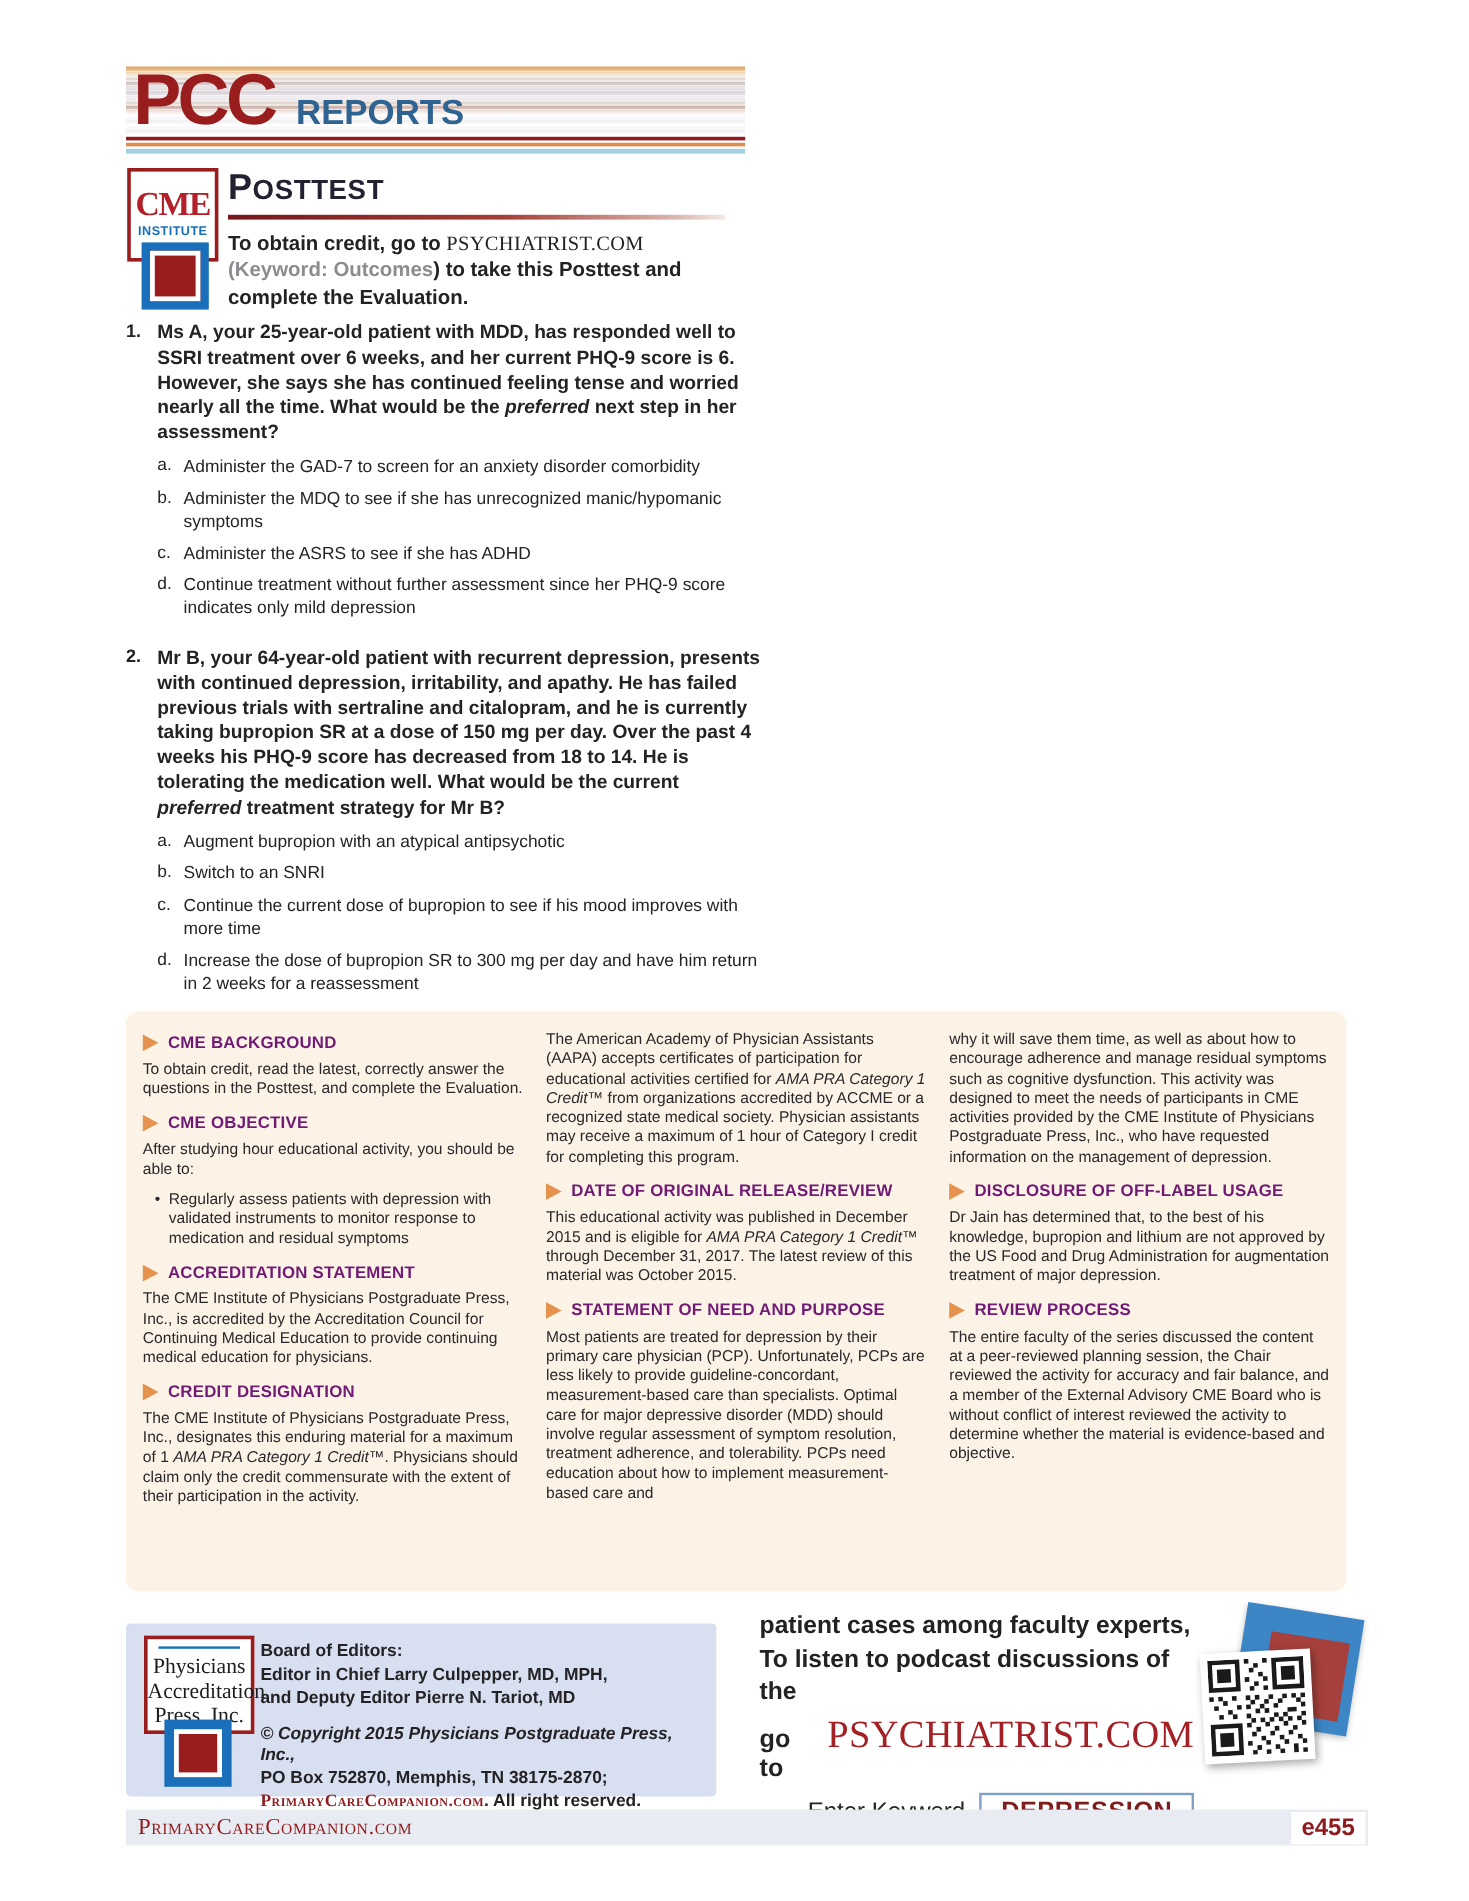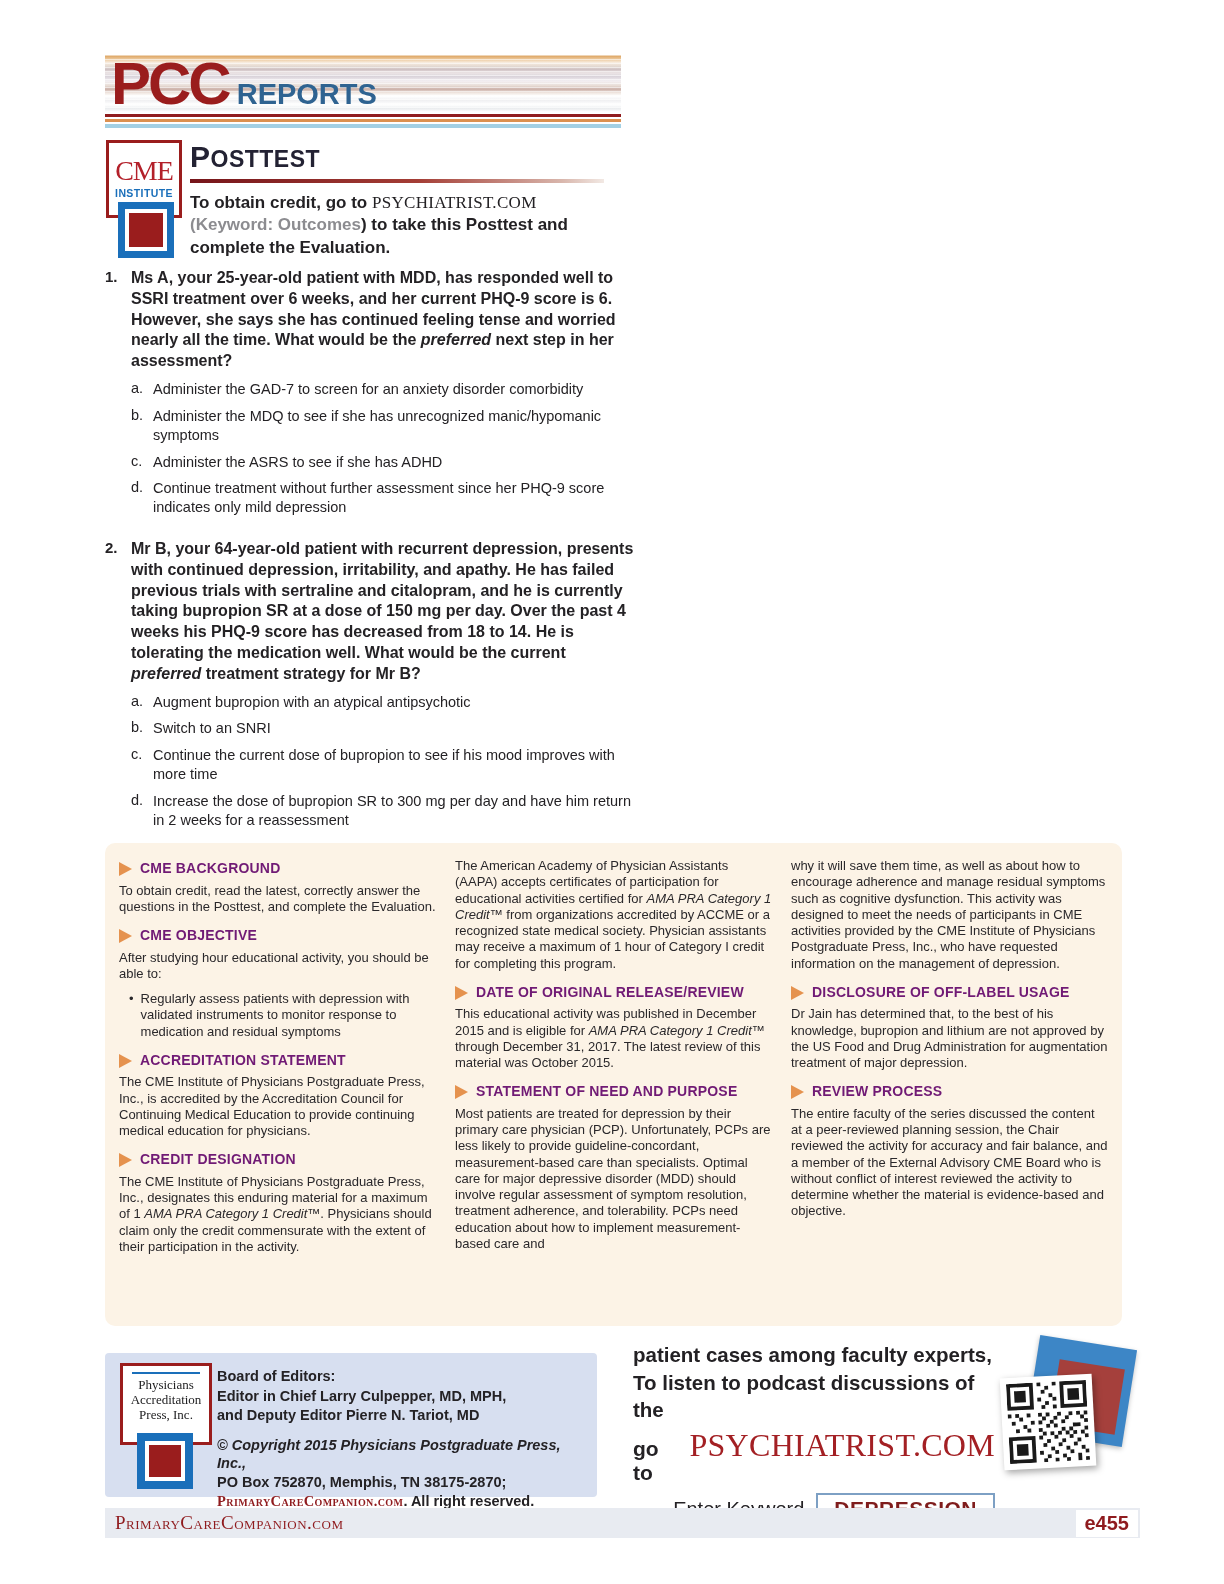--- a/index.html
+++ b/index.html
@@ -9,30 +9,30 @@
   
   .banner{position:absolute;left:105px;top:55px;width:516px;height:58px;overflow:hidden;}
   .banner-art{position:absolute;inset:0;
     background:linear-gradient(180deg,#d99c55 0%,#ecc89b 7%,#f7ebdd 13%,#e6dcd4 19%,#cfc2c4 25%,
       #ece5e6 31%,#d9d3da 37%,#f3eff2 45%,#e8ddd6 53%,#cbb0a8 59%,#f0e6e0 65%,#ffffff 71%,
       #f0f0f2 78%,#ffffff 86%,#ebedef 92%,#ffffff 100%);}
   .banner-streaks{position:absolute;inset:0;
     background:repeating-linear-gradient(180deg,rgba(255,255,255,.55) 0 1px,rgba(0,0,0,0) 1px 4px);}
   .pcc-row{position:absolute;left:6px;bottom:2px;display:flex;align-items:baseline;}
   .pcc{font-size:60px;font-weight:bold;color:#9a1d1d;letter-spacing:-3px;line-height:.8;}
-  .reports{font-size:29px;font-weight:bold;color:#2f6391;letter-spacing:0;margin-left:8px;}
+  .reports{font-size:29px;font-weight:bold;color:#2f6391;letter-spacing:0;margin-left:18px;}
   .rule-red{position:absolute;left:105px;top:114px;width:516px;height:3px;background:#8f1b1e;}
   .rule-orange{position:absolute;left:105px;top:119px;width:516px;height:3px;background:#dc9050;}
   .rule-blue{position:absolute;left:105px;top:124px;width:516px;height:4px;background:#a3d0e4;}
 
   
   .cme-logo{position:absolute;left:106px;top:140px;width:80px;height:118px;}
   .cme-box{position:absolute;left:0;top:0;width:76px;height:78px;background:#fff;
            border:3px solid #9a1d1d;box-sizing:border-box;text-align:center;}
-  .cme-word{font-family:"Liberation Serif",serif;font-weight:normal;color:#b3202a;
+  .cme-word{font-family:"Liberation Serif",serif;font-weight:bold;color:#b3202a;
             font-size:28px;line-height:1;margin-top:14px;letter-spacing:-1px;}
   .inst-word{color:#1a6fba;font-weight:bold;font-size:10.5px;letter-spacing:.4px;margin-top:2px;}
   .cme-lower{position:absolute;left:12px;top:62px;width:56px;height:56px;background:#1a6fba;
              display:flex;align-items:center;justify-content:center;}
   .cme-inner{width:34px;height:34px;background:#9a1d1d;border:4px solid #ffffff;}
 
   .pt-block{position:absolute;left:190px;top:140px;width:414px;}
   .pt-title{font-size:23px;font-weight:bold;color:#232233;letter-spacing:.5px;text-transform:uppercase;}
   .pt-title::first-letter{font-size:30px;}
   .pt-rule{height:4px;margin:5px 0 9px;background:linear-gradient(90deg,#76151a,#a43d35 55%,#d9b7ad 90%,#f2e9e4);}
@@ -64,21 +64,21 @@
   .cme-p{margin:0 0 9px;}
   .bullet{display:flex;gap:7px;margin:5px 0 9px 10px;}
   .bullet .dot{flex:none;}
 
   
   .credits{position:absolute;left:105px;top:1353px;width:492px;height:144px;background:#d7dff0;border-radius:4px;}
   .ppp-logo{position:absolute;left:15px;top:10px;width:92px;height:126px;}
   .ppp-box{position:absolute;left:0;top:0;width:92px;height:82px;background:#fff;border:3px solid #9a1d1d;
            box-sizing:border-box;padding-top:4px;}
   .ppp-rule{height:2px;background:#1a6fba;margin:2px 9px 4px;}
-  .ppp-text{font-family:"Liberation Serif",serif;font-size:13px;text-align:center;line-height:1.15;color:#1c1c1e;}
+  .ppp-text{font-family:"Liberation Serif",serif;font-size:18px;text-align:center;line-height:1.15;color:#1c1c1e;}
   .ppp-lower{position:absolute;left:17px;top:70px;width:56px;height:56px;background:#1a6fba;
              display:flex;align-items:center;justify-content:center;}
   .ppp-inner{width:32px;height:32px;background:#9a1d1d;border:4px solid #ffffff;}
   .board{position:absolute;left:112px;top:14px;width:368px;font-size:14.5px;line-height:1.3;font-weight:bold;}
   .board .title{margin-bottom:1px;}
   .copyright{margin-top:11px;}
   .copy1{font-style:italic;}
   .domain{font-family:"Liberation Serif",serif;font-variant:small-caps;color:#8f1b1e;letter-spacing:.4px;}
 
   .podcast{position:absolute;left:633px;top:1341px;width:362px;}

